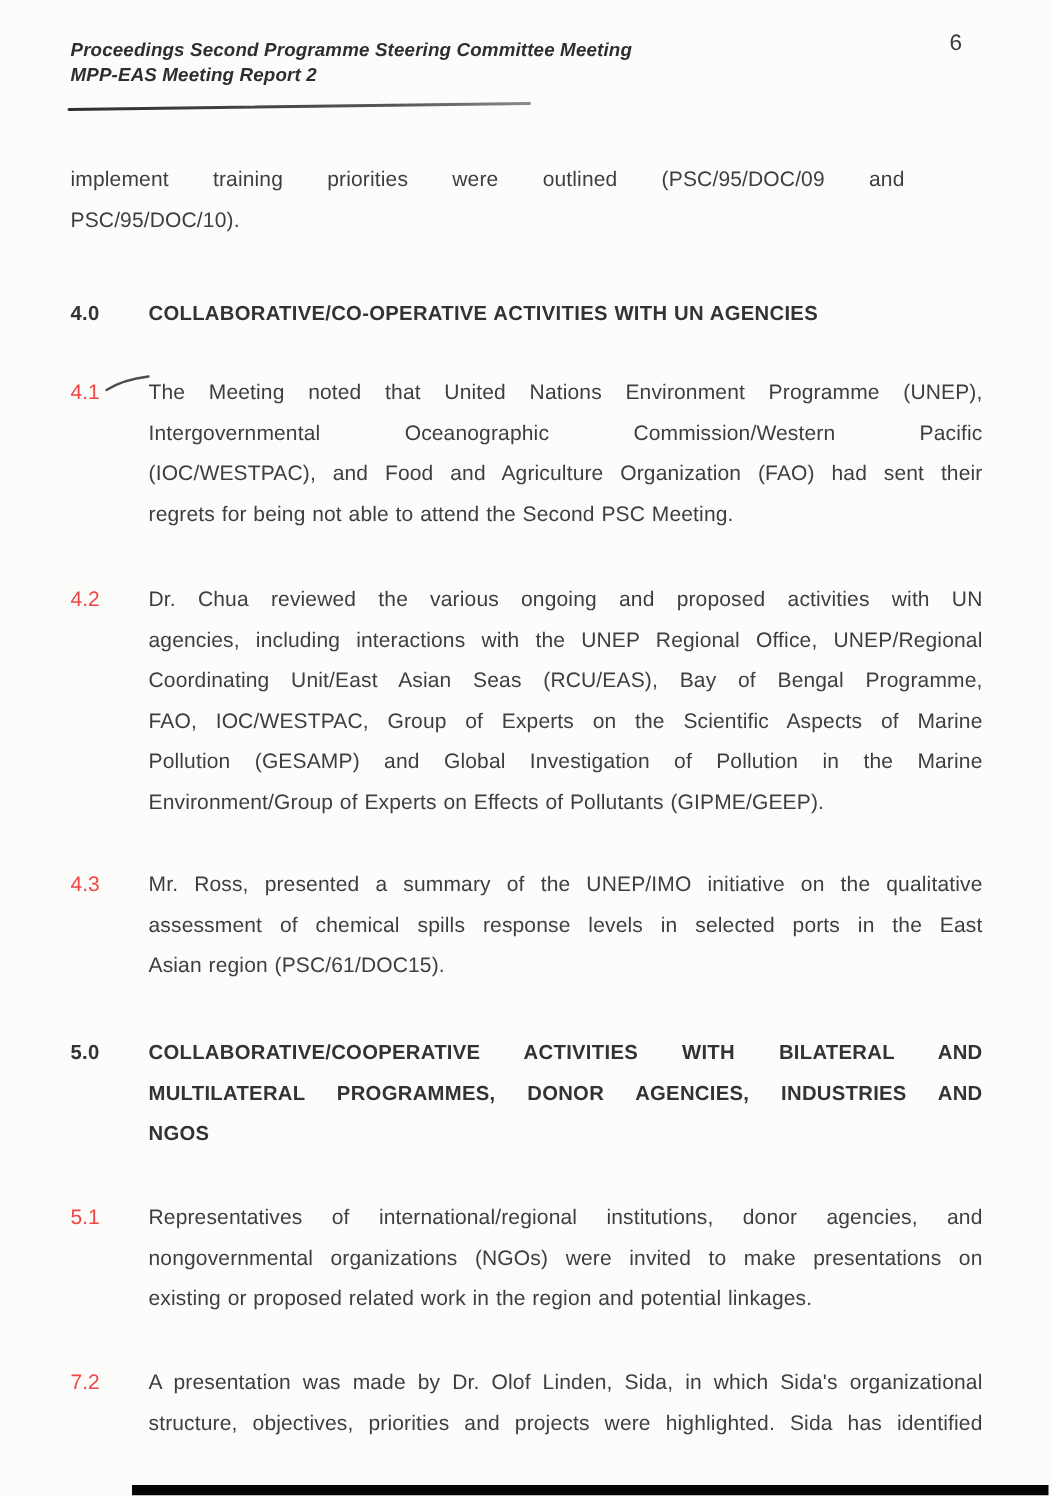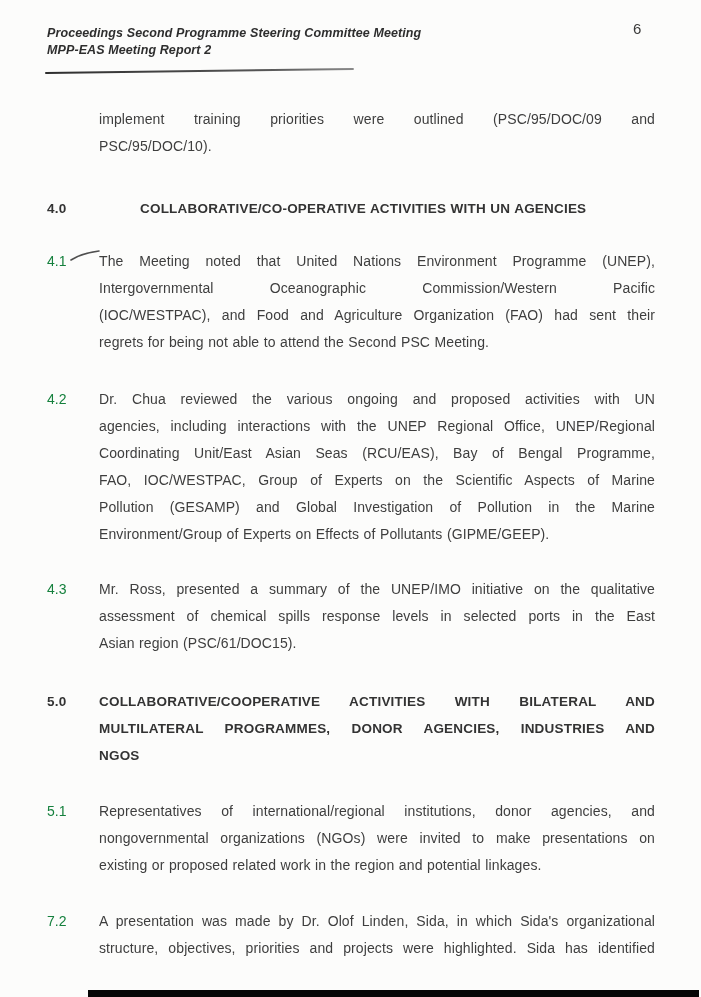--- a/index.html
+++ b/index.html
@@ -30,37 +30,37 @@
     transform-origin:left center;
   }
   .content{
     position:absolute;left:0;top:0;right:0;
     padding:106px 46px 0 47px;
     box-sizing:border-box;
   }
   .block{display:flex;}
   .num{
     width:52px;flex-shrink:0;
-    font-size:14px;line-height:27px;color:#15803d;
+    font-size:14px;line-height:27px;color:#ef4444;
   }
   .txt{
     width:556px;
     font-size:14px;line-height:27px;color:#3e3e3e;
     word-spacing:.5px;letter-spacing:.1px;
   }
   .line{min-height:27px;}
   .line.j{text-align:justify;text-align-last:justify;}
   .line.l{text-align:left;}
   .hd .num,.hd .txt{
     font-weight:bold;color:#333;
     font-size:13.5px;letter-spacing:.2px;
   }
-  .mb35{margin-bottom:35px;} .mb31{margin-bottom:31px;justify-content:flex-end;}
+  .mb35{margin-bottom:35px;flex-direction:column;} .mb31{margin-bottom:31px;justify-content:flex-end;}
   .mb30{margin-bottom:30px;} .mb29{margin-bottom:29px;}
-  .mb28{margin-bottom:28px;} .mb26{margin-bottom:26px;gap:41px;}
+  .mb28{margin-bottom:28px;} .mb26{margin-bottom:26px;}
   .pen-tick{position:absolute;left:70px;top:250px;width:30px;height:12px;}
   .scan-bar{
     position:absolute;left:88px;bottom:0;
     width:611px;height:7px;background:#060606;
   }
 </style>
 </head>
 <body>
 
 <div class="page">

